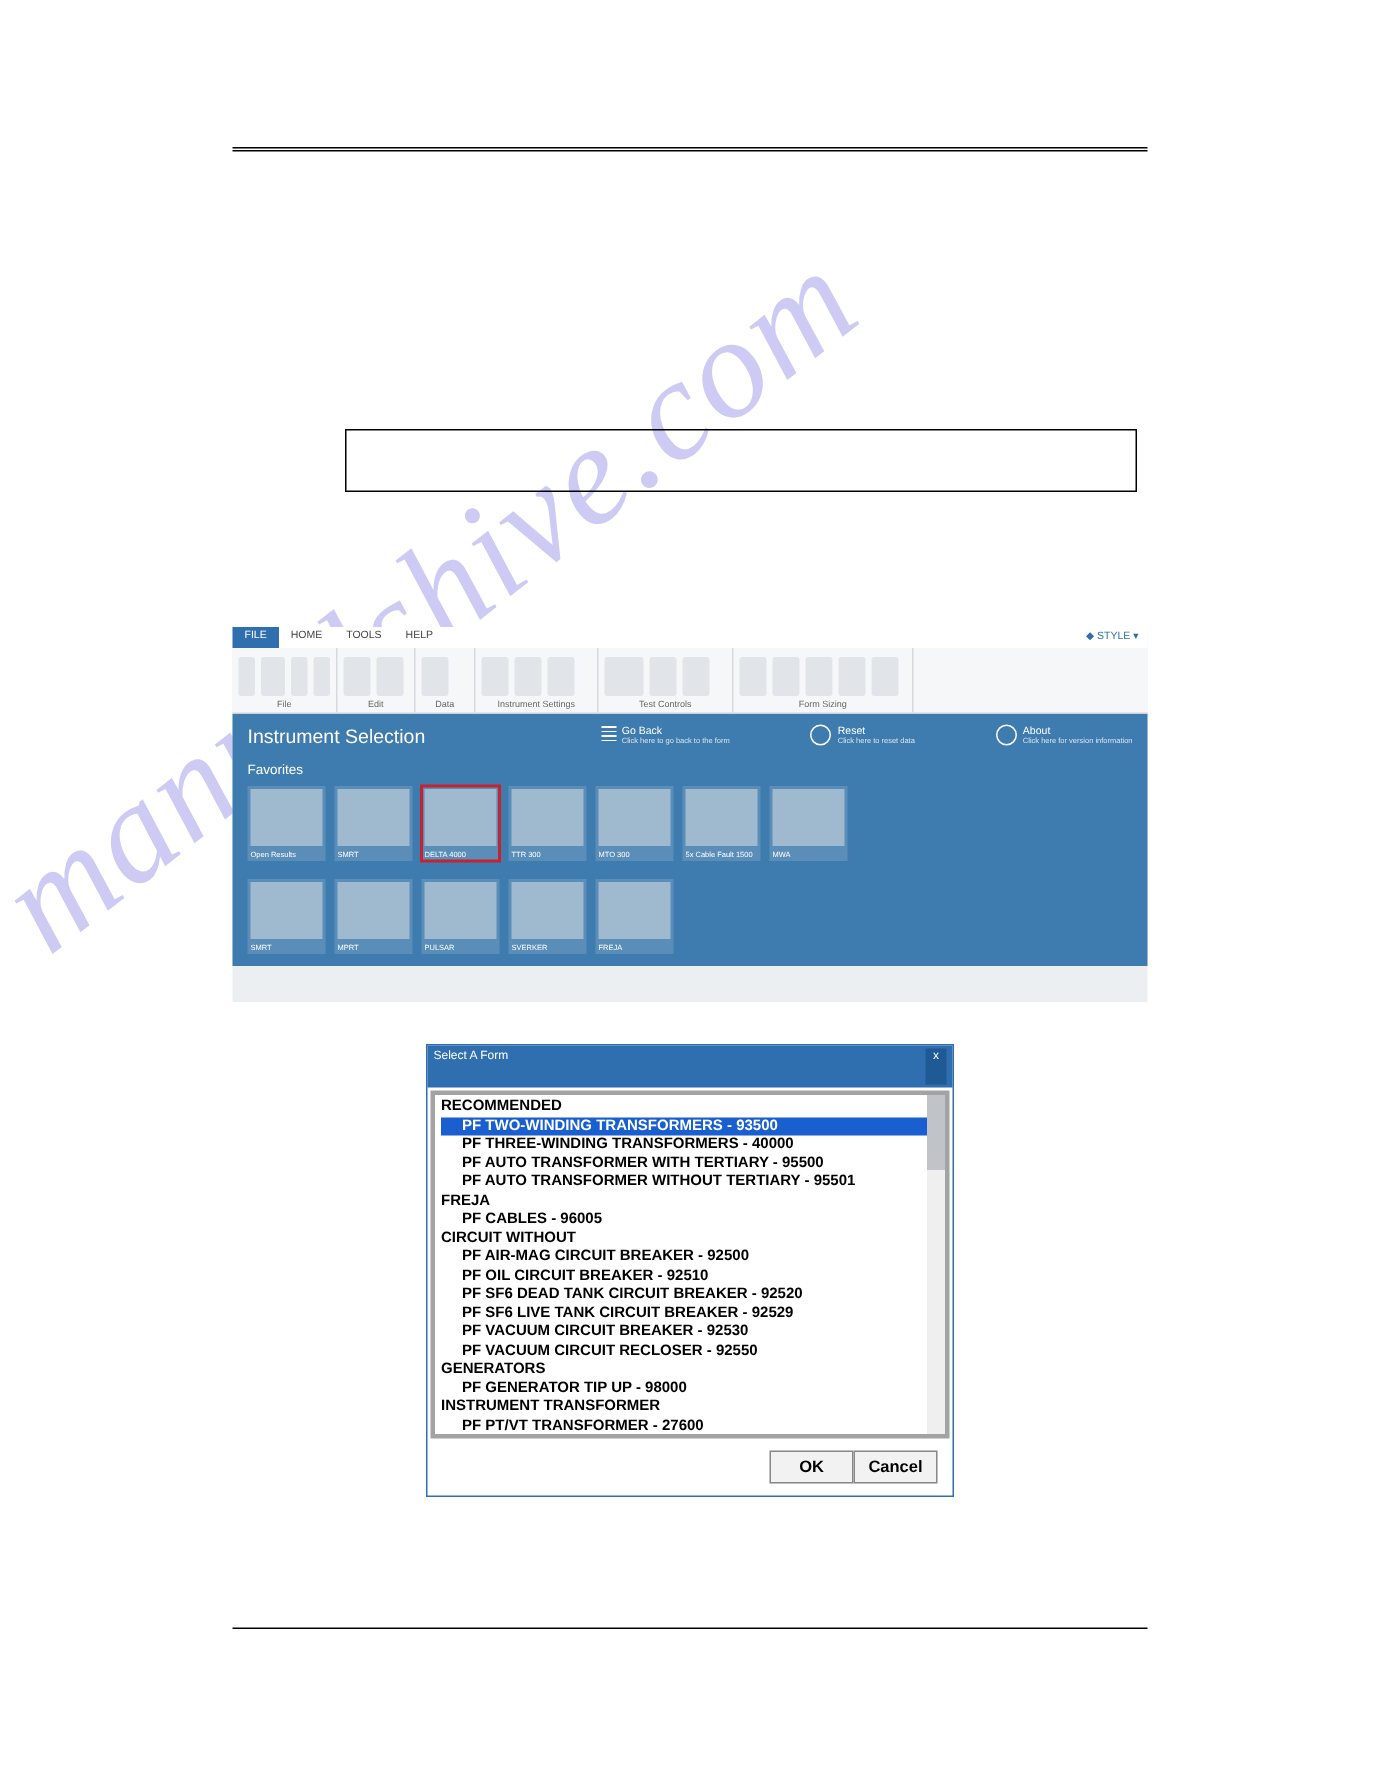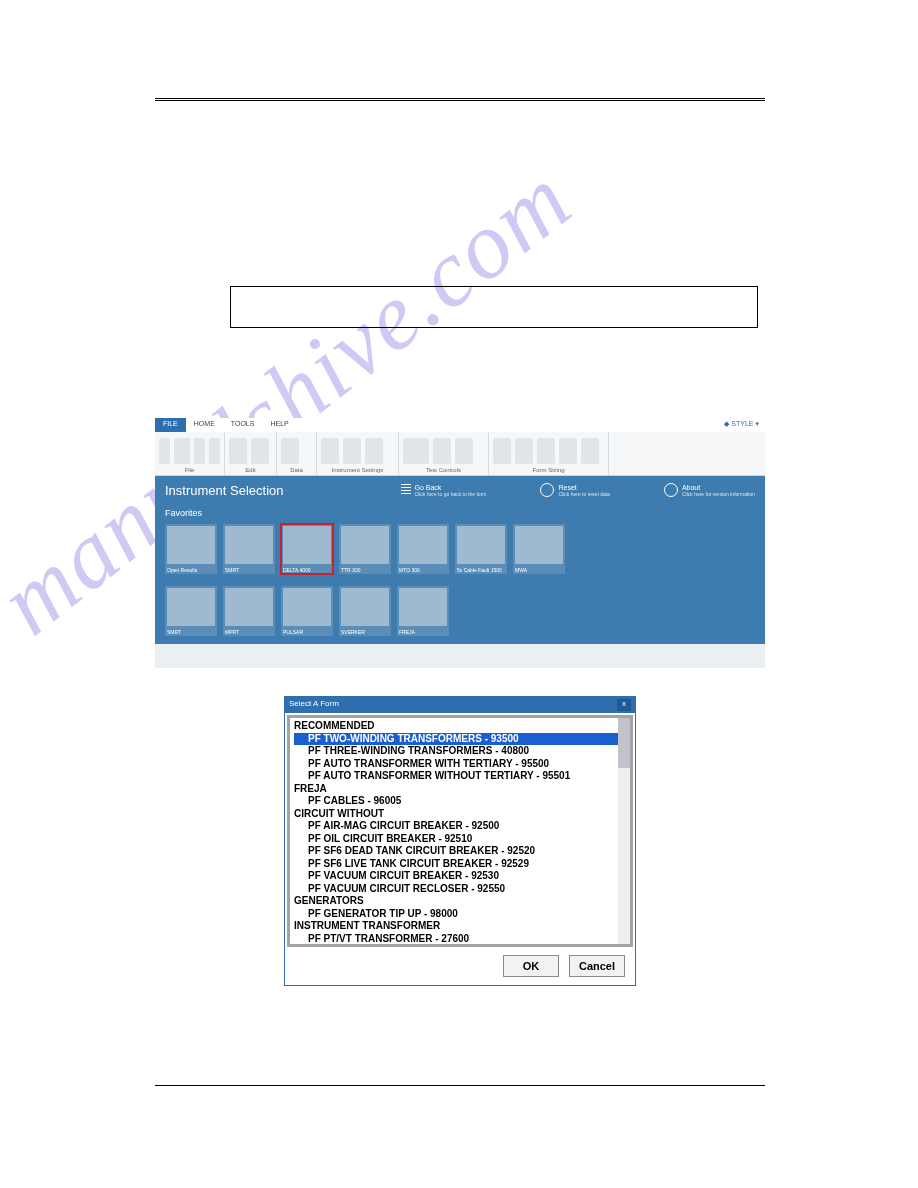--- a/index.html
+++ b/index.html
@@ -25,30 +25,30 @@
   .banner-item .bicon.bars { border-radius: 0; border: none; background: repeating-linear-gradient(#fff 0 1px, transparent 1px 3px); width: 10px; height: 12px; }
   .section-label { color: #fff; background: #3e7bae; font-size: 9px; padding: 4px 10px 2px; }
   .tiles { background: #3e7bae; padding: 4px 10px 8px; display: flex; gap: 6px; }
   .tile { width: 52px; height: 50px; background: #5a8db8; display: flex; flex-direction: column; }
   .tile.sel { outline: 2px solid #c8232c; outline-offset: -1px; }
   .tile-img { flex: 1; background: #9fb9cf; margin: 2px; }
   .tile-label { font-size: 5px; color: #fff; padding: 1px 2px; white-space: nowrap; overflow: hidden; }
 
   .dialog-wrap { margin: 28px auto 0; width: 352px; }
   .dialog { border: 1px solid #2f6fb0; background: #fff; font-size: 10px; }
-  .dlg-title { background: #2f6fb0; color: #fff; height: 16px; font-size: 8px; padding: 2px 4px; display: flex; }
+  .dlg-title { background: #2f6fb0; color: #fff; height: 28px; font-size: 8px; padding: 2px 4px; display: flex; }
   .dlg-title .close { margin-left: auto; width: 14px; text-align: center; background: #1f5a94; }
   .listbox { border: 3px solid #a3a3a3; margin: 2px; height: 232px; overflow: hidden; position: relative; }
   .listbox-inner { padding: 2px 4px; line-height: 1.25; font-family: Arial, sans-serif; }
   .grp { font-weight: bold; font-size: 10px; }
   .itm { font-weight: bold; font-size: 10px; padding-left: 14px; }
   .itm.selected { background: #1a5fd0; color: #fff; }
   .scrollbar { position: absolute; right: 0; top: 0; width: 12px; height: 100%; background: #efefef; }
   .scroll-thumb { position: absolute; right: 0; top: 0; width: 12px; height: 50px; background: #c0c4c8; }
-  .dlg-btns { display: flex; justify-content: flex-end; gap: 10px; padding: 6px 10px 8px; }
+  .dlg-btns { display: flex; justify-content: flex-end; padding: 6px 10px 8px; }
   .dlg-btn { width: 56px; height: 22px; border: 1px solid #888; background: #f2f2f2; font-size: 11px; font-weight: bold; text-align: center; line-height: 20px; }
 
   .footer-line { position: absolute; left: 155px; top: 1085px; width: 610px; border-top: 1px solid #000; }
 
   
   .wm { position: absolute; left: 120px; top: 280px; width: 700px; height: 700px; pointer-events: none; font-size: 95px; font-style: italic; color: rgba(100,90,220,0.32); transform: rotate(-38deg); font-family: Georgia, 'Times New Roman', serif; letter-spacing: 2px; white-space: nowrap; z-index: -1; }
 </style>
 </head>
 <body>
 
@@ -205,21 +205,21 @@
   <div class="dialog-wrap">
     <div class="dialog">
       <div class="dlg-title">
         <span>Select A Form</span>
         <span class="close">x</span>
       </div>
       <div class="listbox">
         <div class="listbox-inner" id="listbox-inner">
             <div class="grp">RECOMMENDED</div>
             <div class="itm selected">PF TWO-WINDING TRANSFORMERS - 93500</div>
-            <div class="itm">PF THREE-WINDING TRANSFORMERS - 40800</div>
+            <div class="itm">PF THREE-WINDING TRANSFORMERS - 40000</div>
             <div class="itm">PF AUTO TRANSFORMER WITH TERTIARY - 95500</div>
             <div class="itm">PF AUTO TRANSFORMER WITHOUT TERTIARY - 95501</div>
             <div class="grp">FREJA</div>
             <div class="itm">PF CABLES - 96005</div>
             <div class="grp">CIRCUIT WITHOUT</div>
             <div class="itm">PF AIR-MAG CIRCUIT BREAKER - 92500</div>
             <div class="itm">PF OIL CIRCUIT BREAKER - 92510</div>
             <div class="itm">PF SF6 DEAD TANK CIRCUIT BREAKER - 92520</div>
             <div class="itm">PF SF6 LIVE TANK CIRCUIT BREAKER - 92529</div>
             <div class="itm">PF VACUUM CIRCUIT BREAKER - 92530</div>

